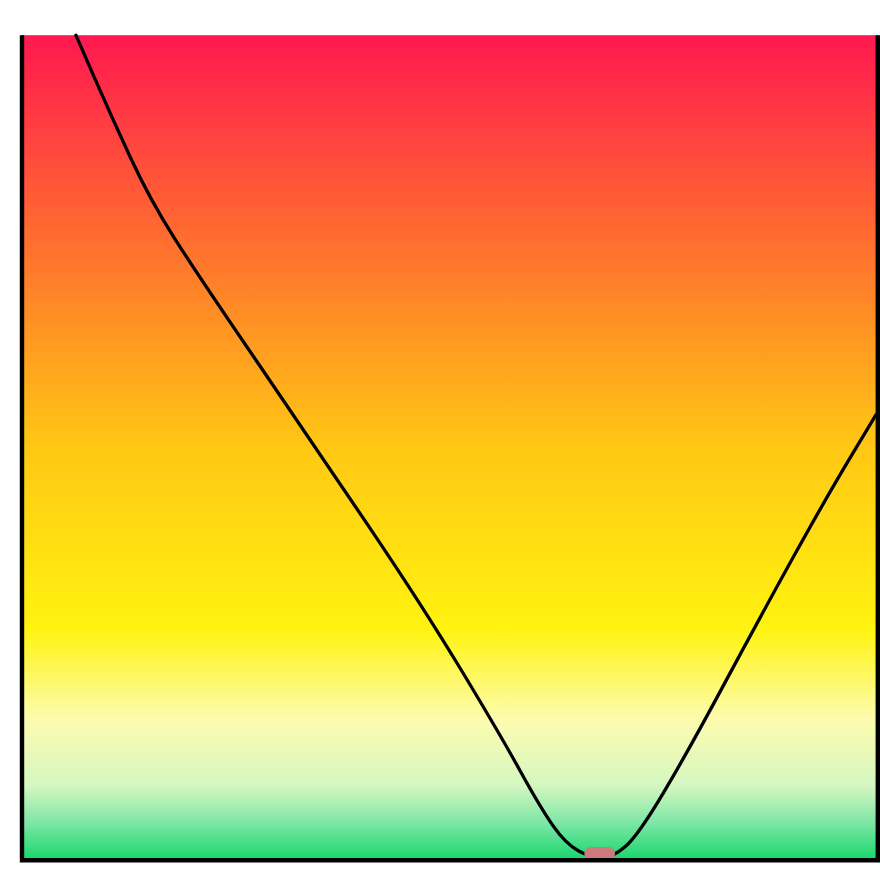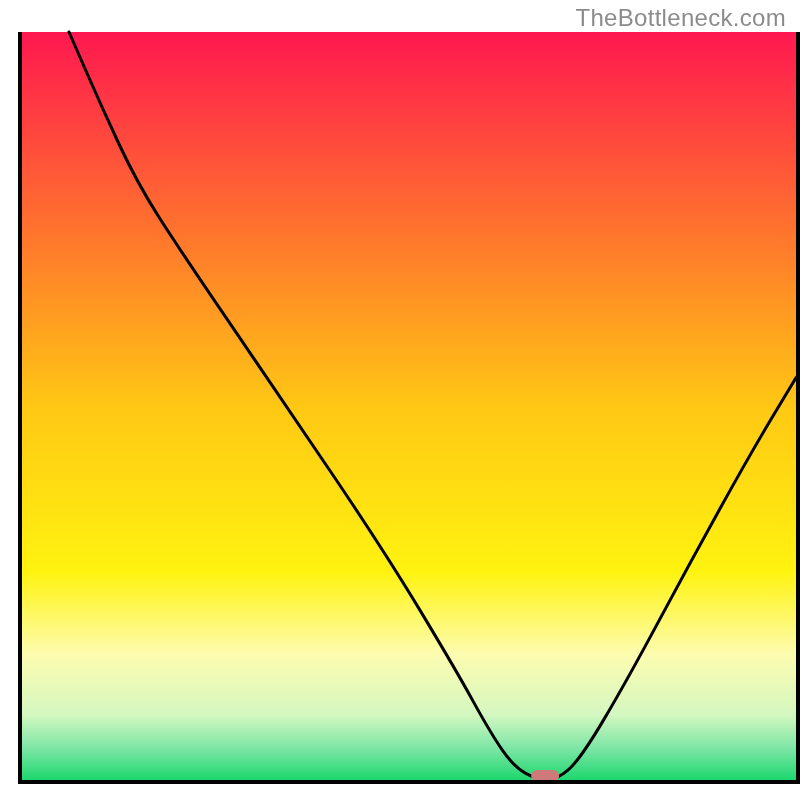--- a/index.html
+++ b/index.html
@@ -26,21 +26,20 @@
     z-index: 5;
   }
   svg {
     display: block;
   }
 </style>
 </head>
 <body>
 
 <div class="container">
-  <div class="watermark">TheBottleneck.com</div>
   <svg id="chart-svg" width="800" height="800" viewBox="0 0 800 800">
       <defs>
         <linearGradient id="bg-grad" x1="0" y1="0" x2="0" y2="1">
           <stop offset="0%" stop-color="#ff1850"></stop>
           <stop offset="25%" stop-color="#ff6e2f"></stop>
           <stop offset="50%" stop-color="#ffc814"></stop>
           <stop offset="72%" stop-color="#fff310"></stop>
           <stop offset="83%" stop-color="#fdfcb0"></stop>
           <stop offset="91%" stop-color="#d4f7c0"></stop>
           <stop offset="95.5%" stop-color="#7de6a6"></stop>

